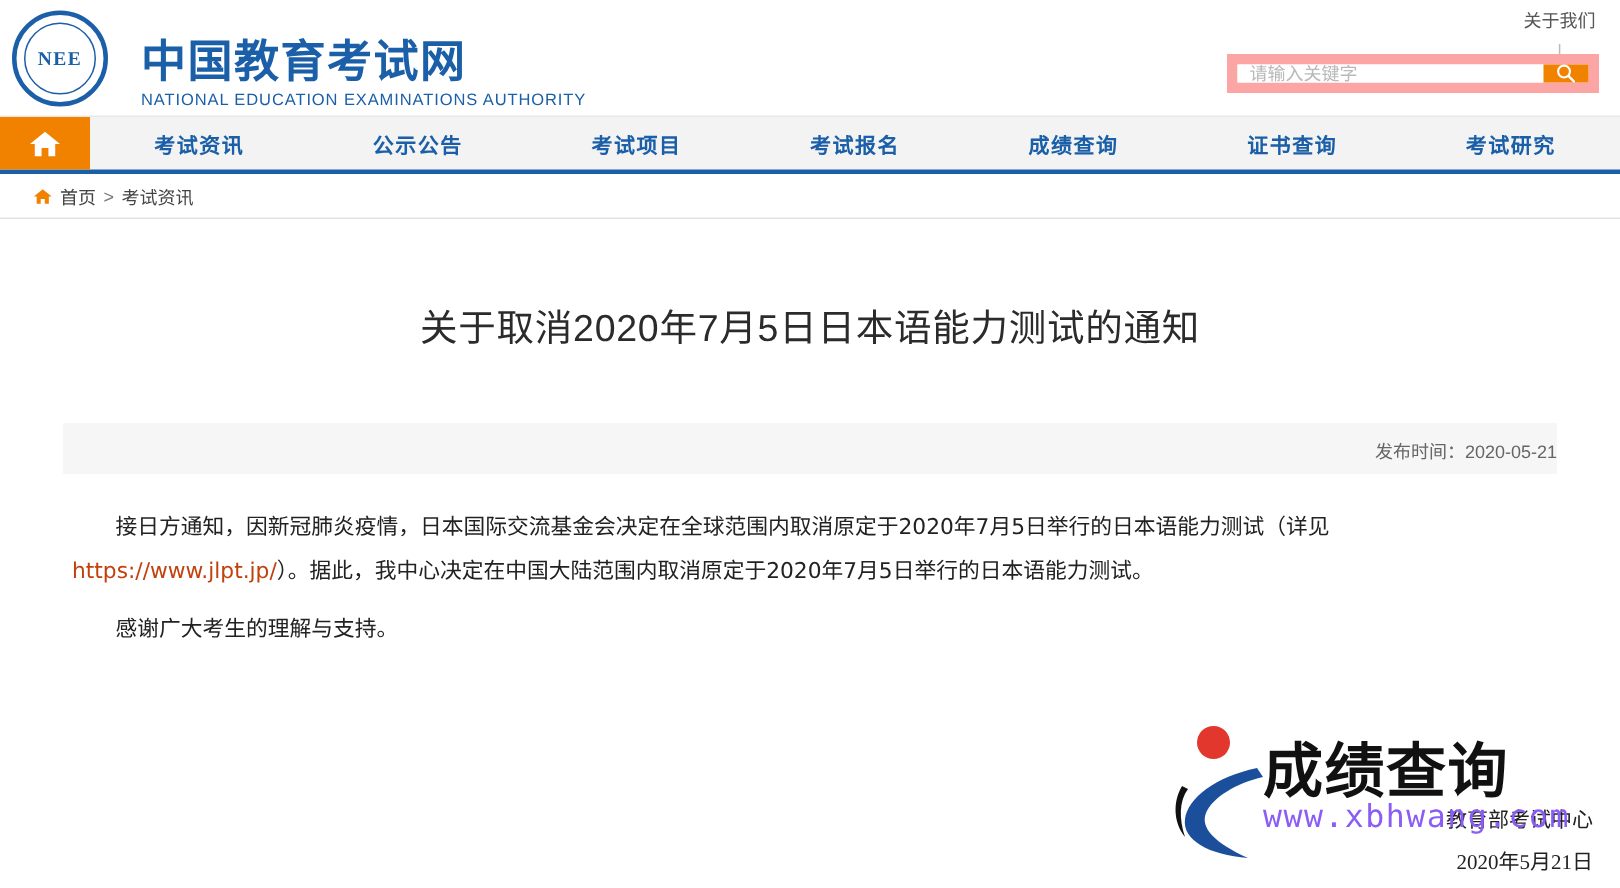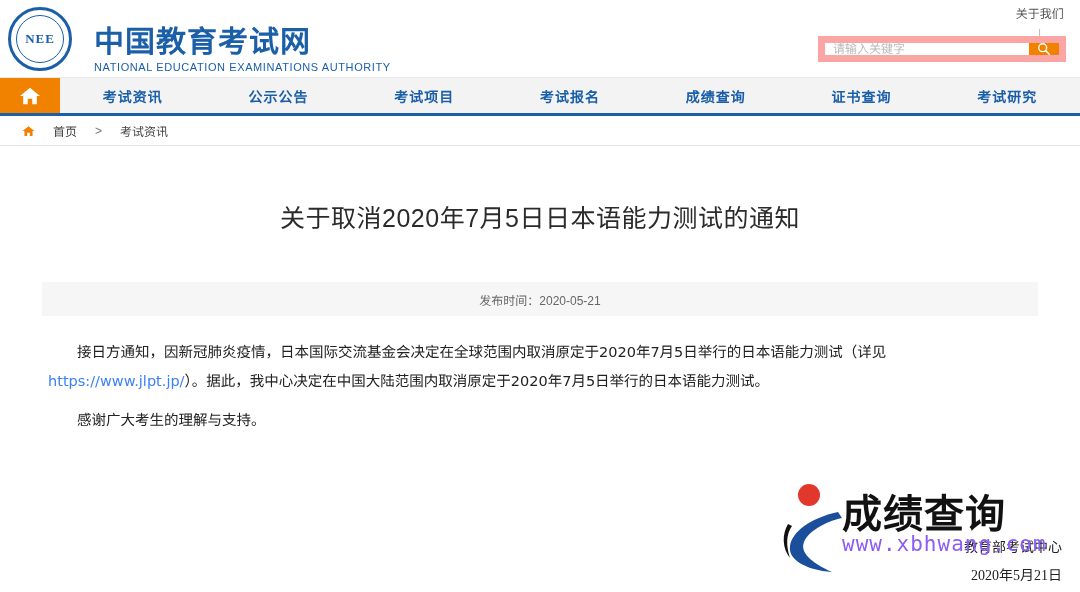--- a/index.html
+++ b/index.html
@@ -147,21 +147,21 @@
     color: #1b5fa8;
     cursor: pointer;
     letter-spacing: 1px;
   }
 
   
   .breadcrumb {
     height: 30px;
     display: flex;
     align-items: center;
-    gap: 18px;
+    gap: 5px;
     padding-left: 22px;
     font-size: 12px;
     color: #444;
     border-bottom: 1px solid #e2e2e2;
   }
   .breadcrumb a { color: #444; text-decoration: none; }
   .bc-sep { color: #777; }
 
   
   .content {
@@ -174,34 +174,34 @@
     color: #2b2b2b;
     margin: 52px 0 0 0;
     letter-spacing: .5px;
   }
   .meta-bar {
     margin: 48px 12px 0 12px;
     background: #f6f6f6;
     height: 34px;
     display: flex;
     align-items: center;
-    justify-content: center;
+    justify-content: flex-end;
     font-size: 12px;
     color: #666;
   }
   .article-body {
     margin: 22px 18px 0 18px;
     font-size: 14.5px;
     line-height: 2.0;
     color: #222;
     font-family: "DejaVu Sans", sans-serif;
   }
   .article-body p { margin: 0 0 10px 0; }
   .indent { text-indent: 2em; }
-  .article-body a { color: #3b82f6; text-decoration: none; }
+  .article-body a { color: #c2410c; text-decoration: none; }
 
   
   .sign {
     position: absolute;
     right: 18px;
     font-size: 14px;
     color: #222;
     font-family: Liberation Serif, serif;
   }
   .sign-org { bottom: 36px; }

